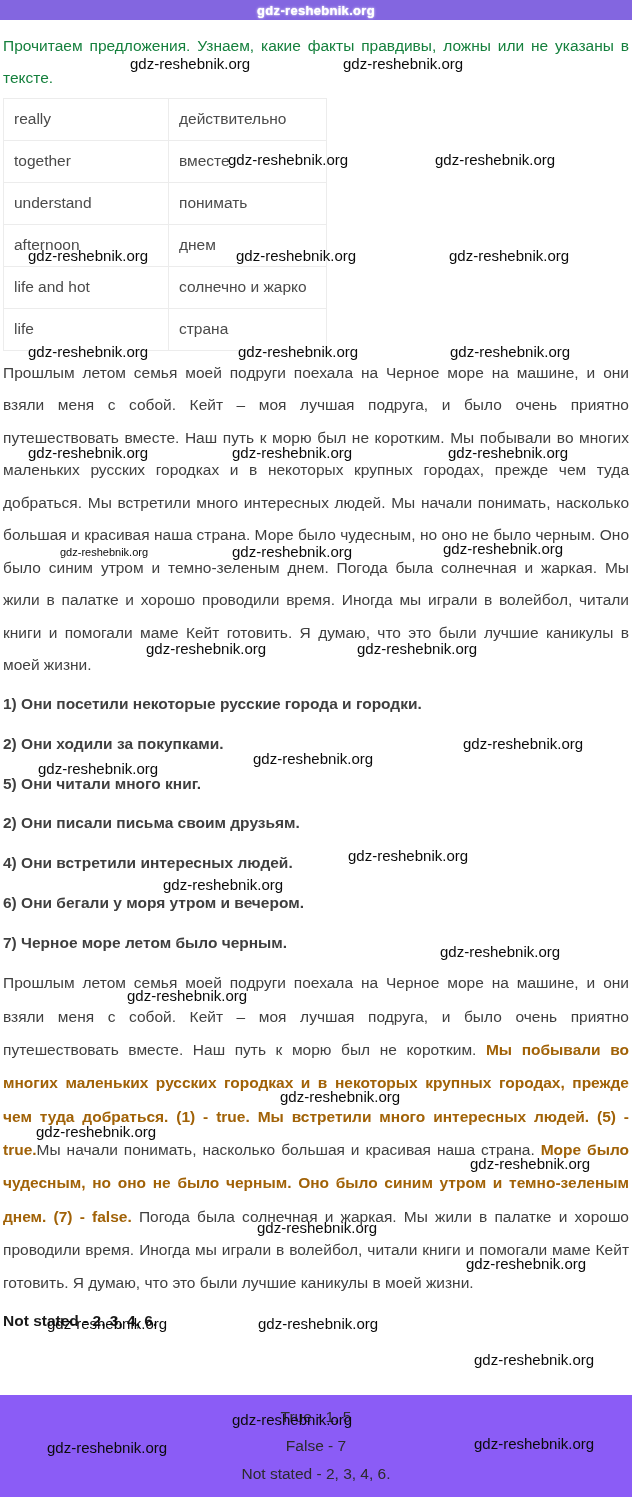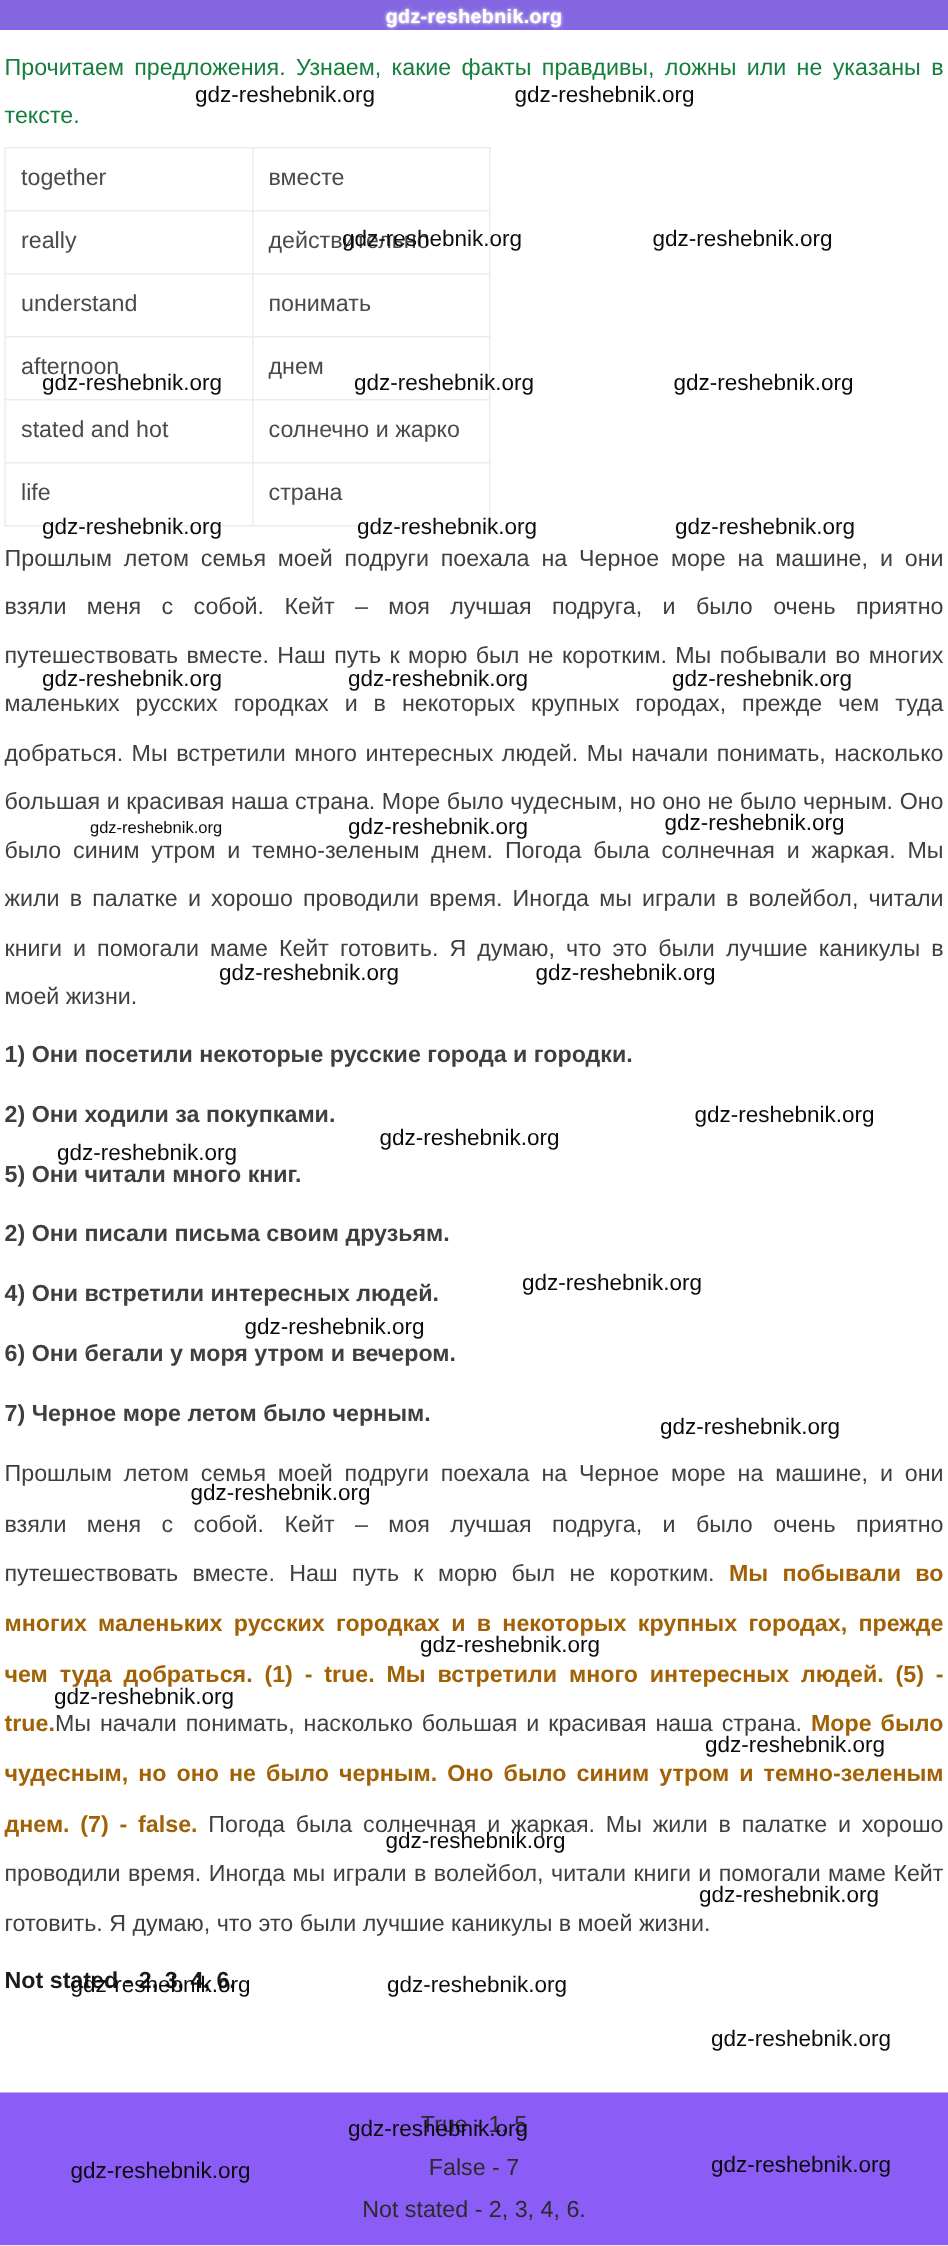--- a/index.html
+++ b/index.html
@@ -45,37 +45,37 @@
     <span>gdz-reshebnik.org</span>
   </div>
 
   <div class="content">
 
     <p class="intro">Прочитаем предложения. Узнаем, какие факты правдивы, ложны или не указаны в тексте.</p>
 
     <table class="vocab">
       <tbody>
         <tr>
+          <td class="en">really</td>
+          <td class="ru">действительно</td>
+        </tr>
+        <tr>
           <td class="en">together</td>
           <td class="ru">вместе</td>
-        </tr>
-        <tr>
-          <td class="en">really</td>
-          <td class="ru">действительно</td>
         </tr>
         <tr>
           <td class="en">understand</td>
           <td class="ru">понимать</td>
         </tr>
         <tr>
           <td class="en">afternoon</td>
           <td class="ru">днем</td>
         </tr>
         <tr>
-          <td class="en">stated and hot</td>
+          <td class="en">life and hot</td>
           <td class="ru">солнечно и жарко</td>
         </tr>
         <tr>
           <td class="en">life</td>
           <td class="ru">страна</td>
         </tr>
       </tbody>
     </table>
 
     <p class="story">Прошлым летом семья моей подруги поехала на Черное море на машине, и они взяли меня с собой. Кейт – моя лучшая подруга, и было очень приятно путешествовать вместе. Наш путь к морю был не коротким. Мы побывали во многих маленьких русских городках и в некоторых крупных городах, прежде чем туда добраться. Мы встретили много интересных людей. Мы начали понимать, насколько большая и красивая наша страна. Море было чудесным, но оно не было черным. Оно было синим утром и темно-зеленым днем. Погода была солнечная и жаркая. Мы жили в палатке и хорошо проводили время. Иногда мы играли в волейбол, читали книги и помогали маме Кейт готовить. Я думаю, что это были лучшие каникулы в моей жизни.</p>

